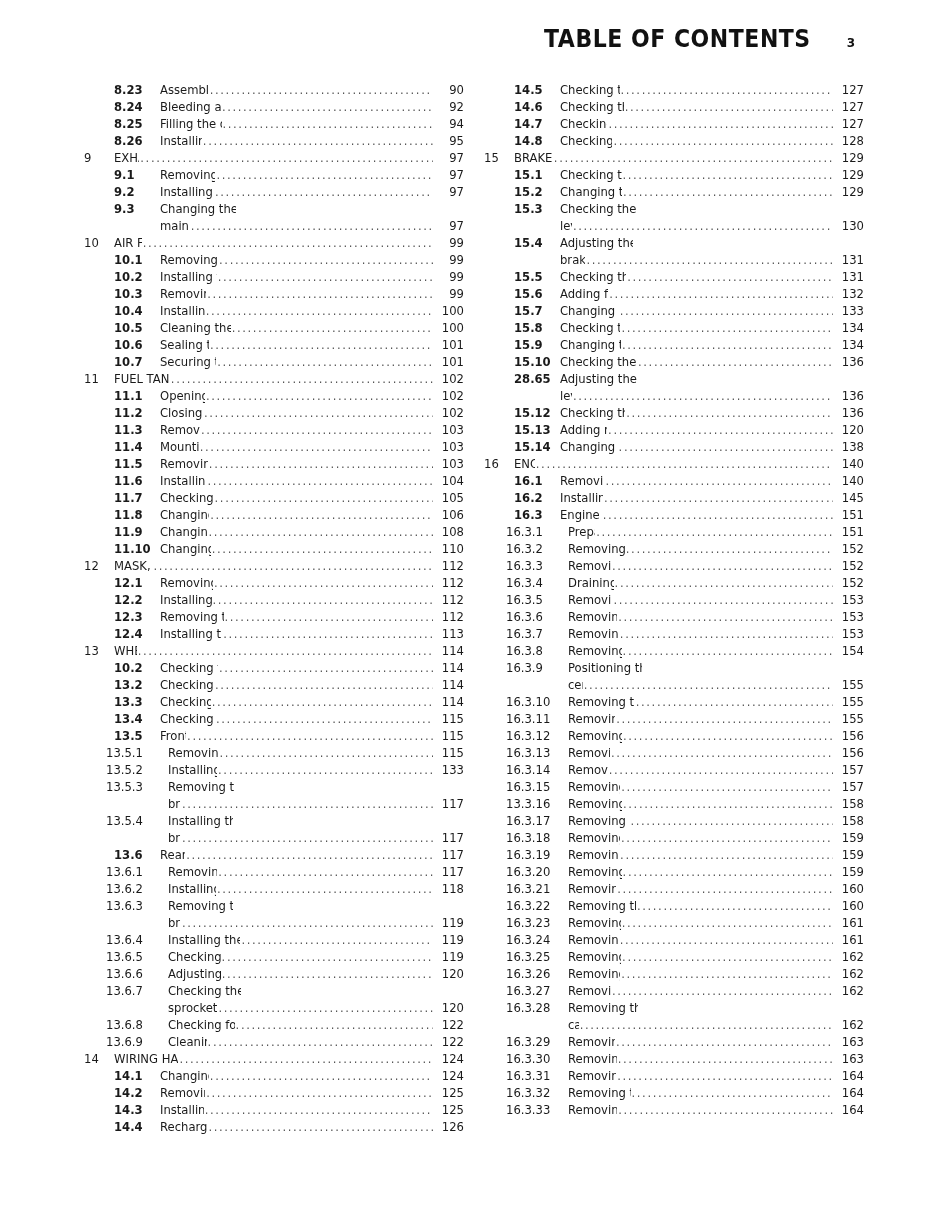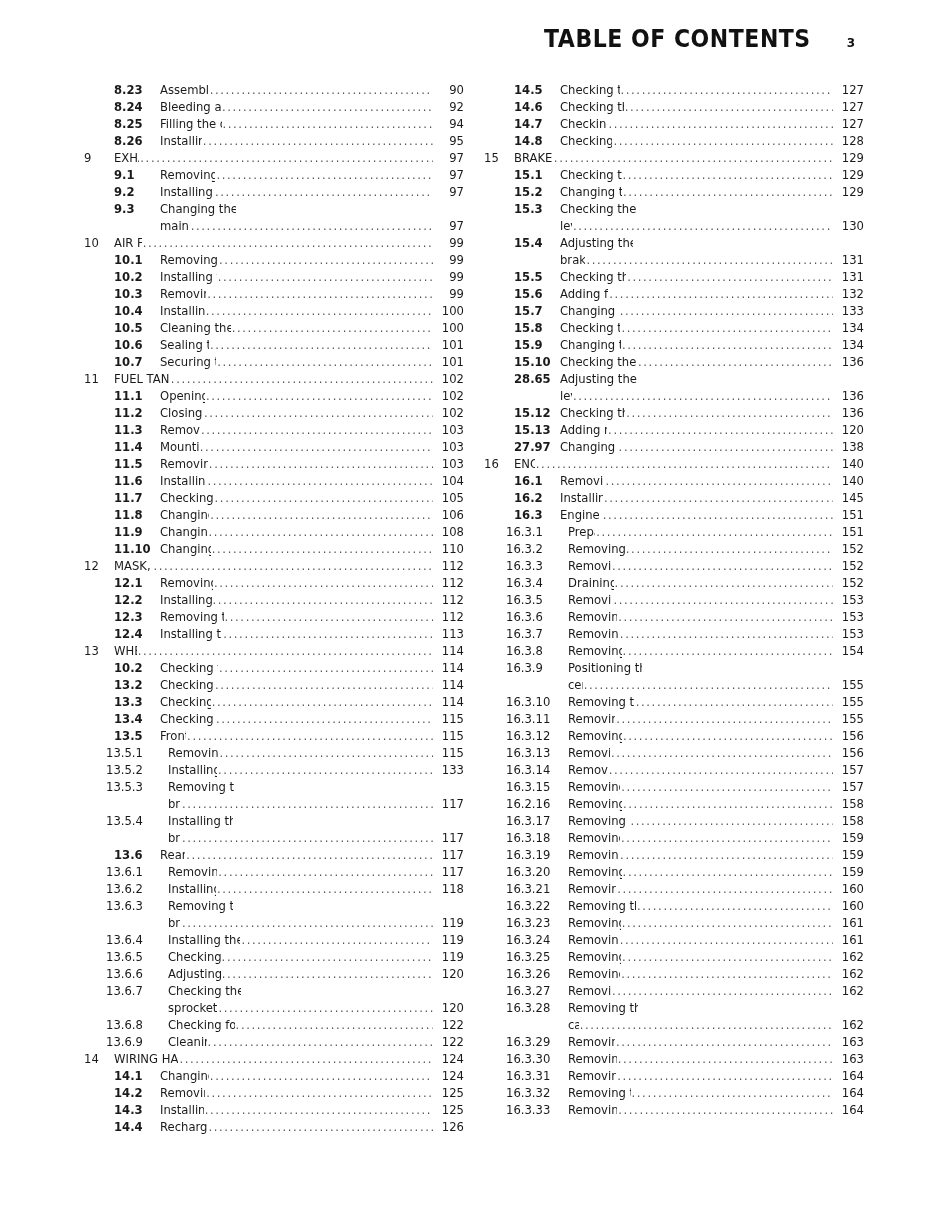--- a/index.html
+++ b/index.html
@@ -919,21 +919,21 @@
           <div class="num">15.13</div>
           <div class="body">
             <div class="fillrow">
               <span class="text-seg">Adding rear brake fluid</span>
               <span class="dots">........................................................................................................................</span>
               <span class="pg">120</span>
             </div>
           </div>
         </div>
         <div class="toc-row lvl2">
-          <div class="num">27.97</div>
+          <div class="num">15.14</div>
           <div class="body">
             <div class="fillrow">
               <span class="text-seg">Changing the rear brake fluid</span>
               <span class="dots">........................................................................................................................</span>
               <span class="pg">138</span>
             </div>
           </div>
         </div>
         <div class="toc-row lvl1">
           <div class="num">16</div>
@@ -1124,21 +1124,21 @@
           <div class="num">16.3.15</div>
           <div class="body">
             <div class="fillrow">
               <span class="text-seg">Removing the starter drive</span>
               <span class="dots">........................................................................................................................</span>
               <span class="pg">157</span>
             </div>
           </div>
         </div>
         <div class="toc-row lvl3">
-          <div class="num">16.2.16</div>
+          <div class="num">13.3.16</div>
           <div class="body">
             <div class="fillrow">
               <span class="text-seg">Removing the suction pump</span>
               <span class="dots">........................................................................................................................</span>
               <span class="pg">158</span>
             </div>
           </div>
         </div>
         <div class="toc-row lvl3">
           <div class="num">16.3.17</div>

